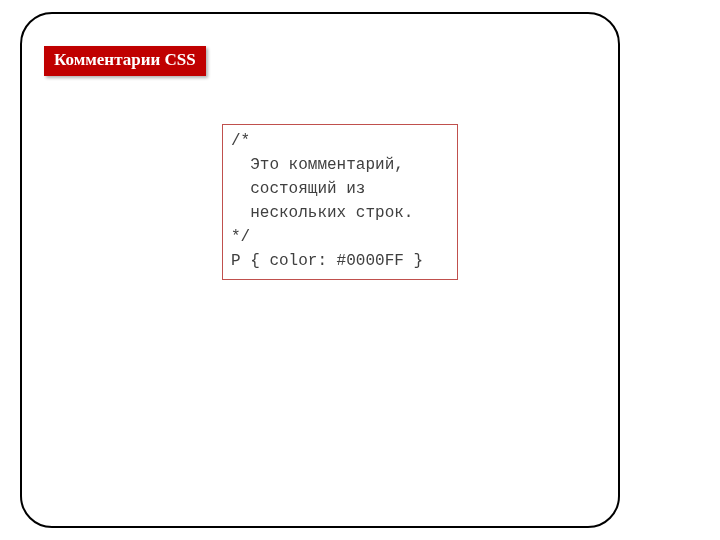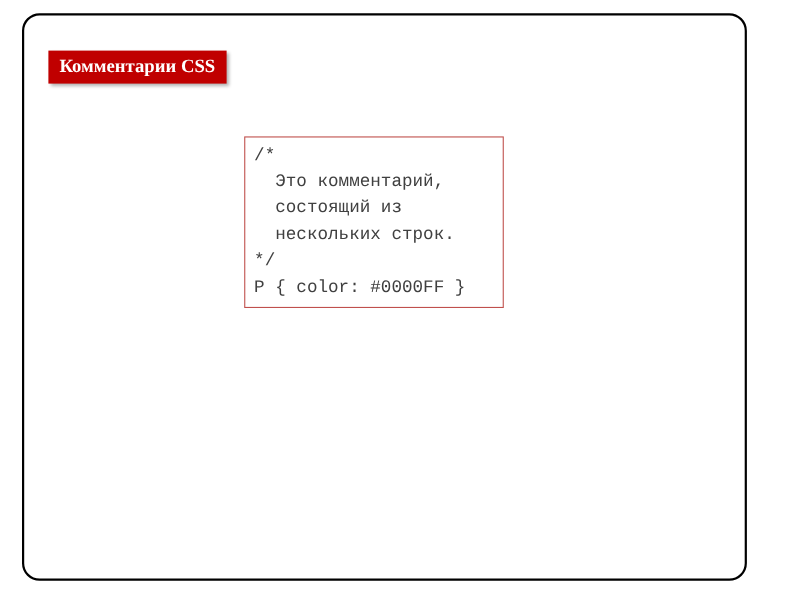--- a/index.html
+++ b/index.html
@@ -7,24 +7,24 @@
     padding: 0;
     width: 720px;
     height: 540px;
     background: #ffffff;
     font-family: 'Times New Roman', Times, serif;
   }
   .slide {
     position: absolute;
     left: 20px;
     top: 12px;
-    width: 659px;
+    width: 600px;
     height: 516px;
     border: 2px solid #000000;
-    border-radius: 16px;
+    border-radius: 32px;
     box-sizing: border-box;
     background: #ffffff;
   }
   .badge {
     position: absolute;
     left: 22px;
     top: 32px;
     background: #c00000;
     color: #ffffff;
     padding: 5px 10px 6px 10px;

